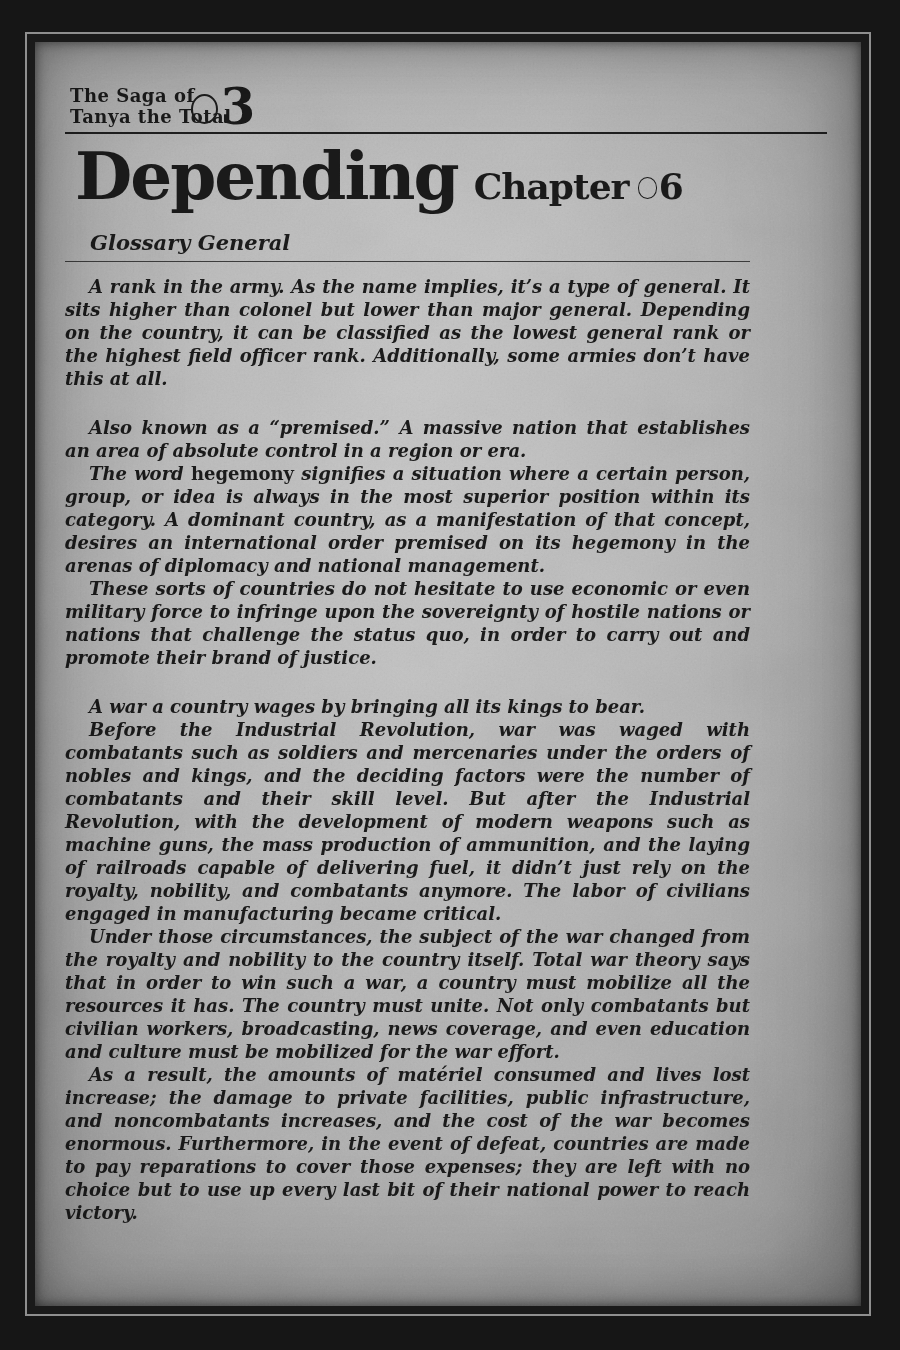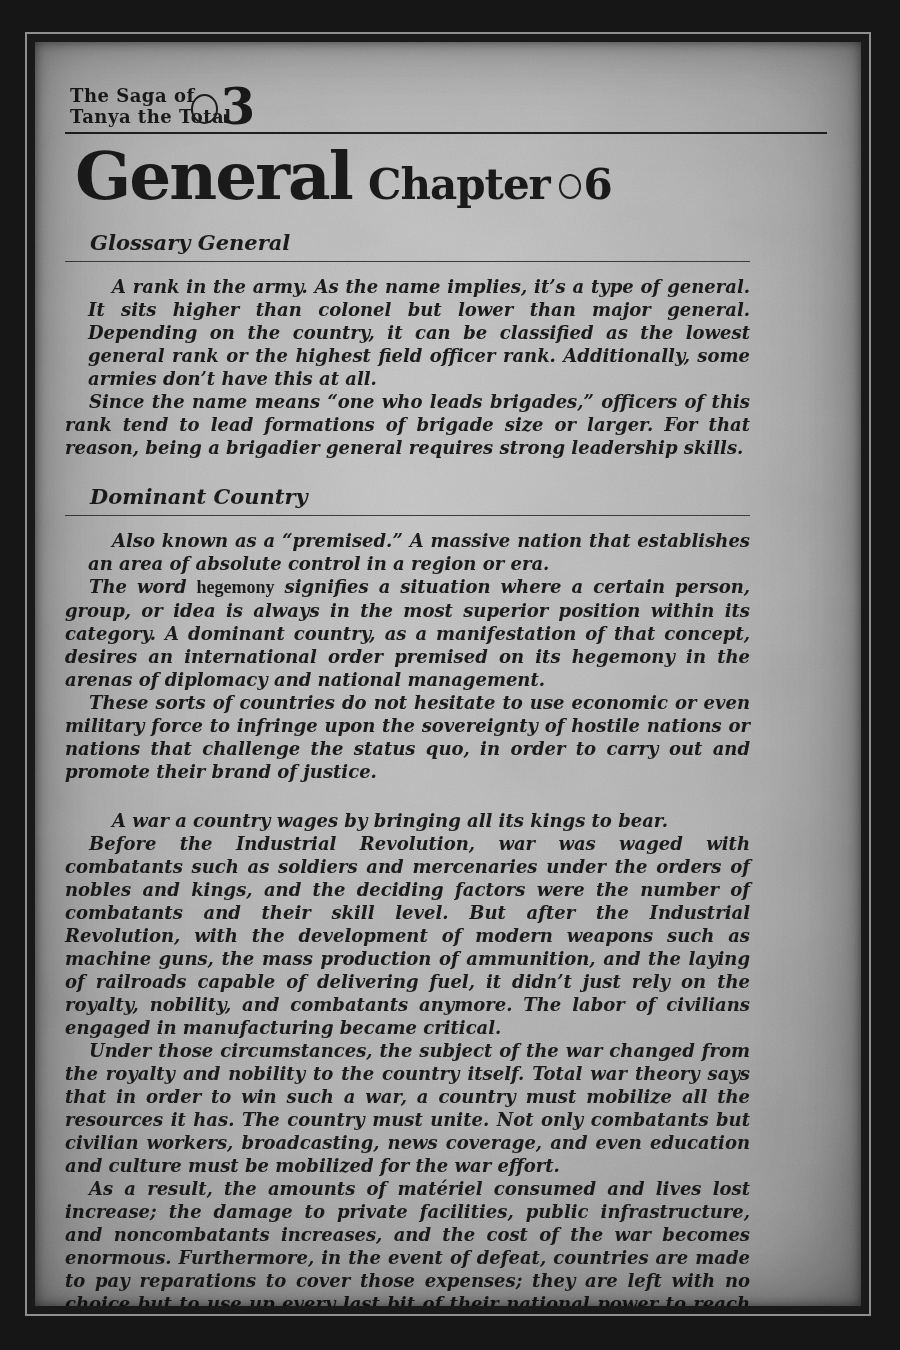--- a/index.html
+++ b/index.html
@@ -68,21 +68,21 @@
     margin: 9px 0 0 10px;
   }
   .title {
     margin: 0;
     font-size: 66px; line-height: 1;
     font-weight: bold;
     letter-spacing: -2px;
   }
   .chapter {
     margin-left: 16px;
-    font-weight: bold; font-size: 42px;
+    font-weight: bold; font-size: 36px;
     letter-spacing: -1px;
     display: inline-flex; align-items: baseline;
   }
   .chapter .num { margin-left: 9px; }
   
   .entries { width: 685px; margin-top: 22px; }
   .entry + .entry { margin-top: 26px; }
   .term {
     margin: 0;
     padding: 0 0 6px 25px;
@@ -90,22 +90,22 @@
     font-size: 21px; line-height: 24px;
     font-style: italic; font-weight: bold;
   }
   .entry p {
     margin: 0;
     text-indent: 24px;
     text-align: justify;
     font-size: 18px; line-height: 23px;
     font-style: italic; font-weight: bold;
   }
-  .entry p:first-of-type { margin-top: 13px; margin-left: 23px; }
-  .seg-roman { font-style: normal; font-family: Liberation Serif, serif; }
+  .entry p:first-of-type { margin-top: 13px; }
+  .seg-roman { font-style: normal; }
   .seg-italic { font-style: italic; }
 </style>
 </head>
 <body>
 
 <div class="page">
   <div class="frame">
     <div class="paper">
 
       <svg class="grain" width="100%" height="100%" xmlns="http://www.w3.org/2000/svg" aria-hidden="true">
@@ -137,38 +137,36 @@
             <div>Tanya the Total</div>
           </div>
           <div class="volume num">
               <span class="ring"></span>
               <span class="digit">3</span>
             </div>
           <div class="header-rule"></div>
         </header>
 
         <div class="title-row">
-          <h1 class="title">General</h1>
+          <h1 class="title">Depending</h1>
           <div class="chapter">
             <span>Chapter</span>
             <span class="num">
                 <span class="ring"></span>
                 <span class="digit">6</span>
               </span>
           </div>
         </div>
 
         <main class="entries" id="entries">
             <section class="entry">
               <h2 class="term">Glossary General</h2>
               <p><span class="seg-italic">A rank in the army. As the name implies, it’s a type of general. It sits higher than colonel but lower than major general. Depending on the country, it can be classified as the lowest general rank or the highest field officer rank. Additionally, some armies don’t have this at all.</span></p>
-              <p><span class="seg-italic">Since the name means “one who leads brigades,” officers of this rank tend to lead formations of brigade size or larger. For that reason, being a brigadier general requires strong leadership skills.</span></p>
             </section>
             <section class="entry">
-              <h2 class="term">Dominant Country</h2>
               <p><span class="seg-italic">Also known as a “premised.” A massive nation that establishes an area of absolute control in a region or era.</span></p>
               <p><span class="seg-italic">The word </span><span class="seg-roman">hegemony</span><span class="seg-italic"> signifies a situation where a certain person, group, or idea is always in the most superior position within its category. A dominant country, as a manifestation of that concept, desires an international order premised on its hegemony in the arenas of diplomacy and national management.</span></p>
               <p><span class="seg-italic">These sorts of countries do not hesitate to use economic or even military force to infringe upon the sovereignty of hostile nations or nations that challenge the status quo, in order to carry out and promote their brand of justice.</span></p>
             </section>
             <section class="entry">
               <p><span class="seg-italic">A war a country wages by bringing all its kings to bear.</span></p>
               <p><span class="seg-italic">Before the Industrial Revolution, war was waged with combatants such as soldiers and mercenaries under the orders of nobles and kings, and the deciding factors were the number of combatants and their skill level. But after the Industrial Revolution, with the development of modern weapons such as machine guns, the mass production of ammunition, and the laying of railroads capable of delivering fuel, it didn’t just rely on the royalty, nobility, and combatants anymore. The labor of civilians engaged in manufacturing became critical.</span></p>
               <p><span class="seg-italic">Under those circumstances, the subject of the war changed from the royalty and nobility to the country itself. Total war theory says that in order to win such a war, a country must mobilize all the resources it has. The country must unite. Not only combatants but civilian workers, broadcasting, news coverage, and even education and culture must be mobilized for the war effort.</span></p>
               <p><span class="seg-italic">As a result, the amounts of matériel consumed and lives lost increase; the damage to private facilities, public infrastructure, and noncombatants increases, and the cost of the war becomes enormous. Furthermore, in the event of defeat, countries are made to pay reparations to cover those expenses; they are left with no choice but to use up every last bit of their national power to reach victory.</span></p>
             </section>

